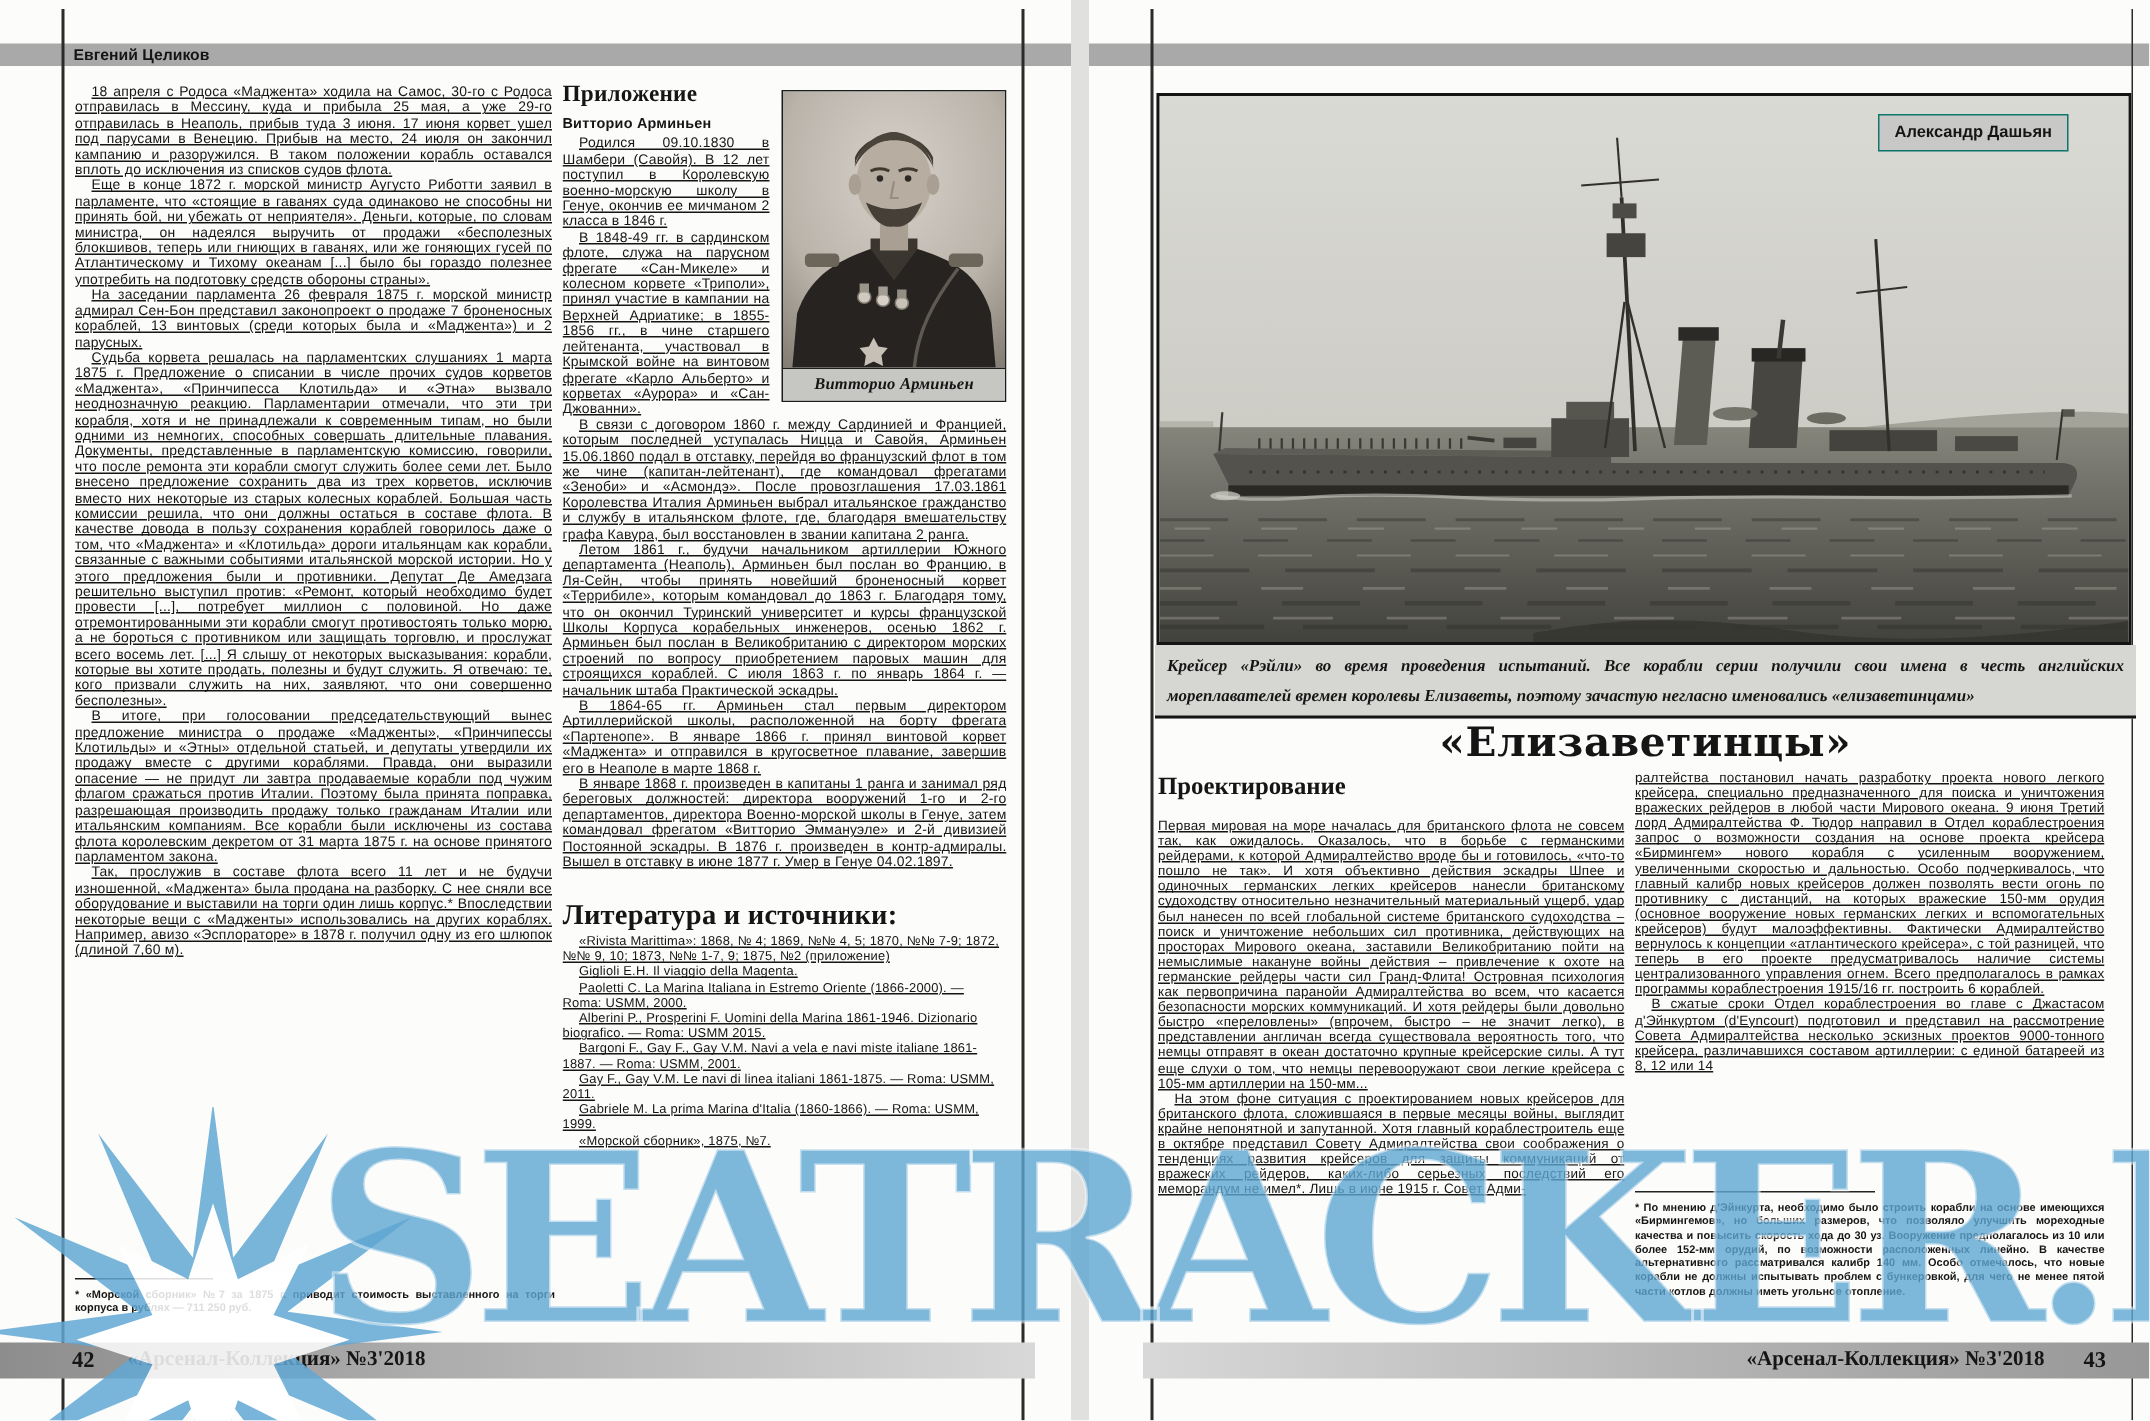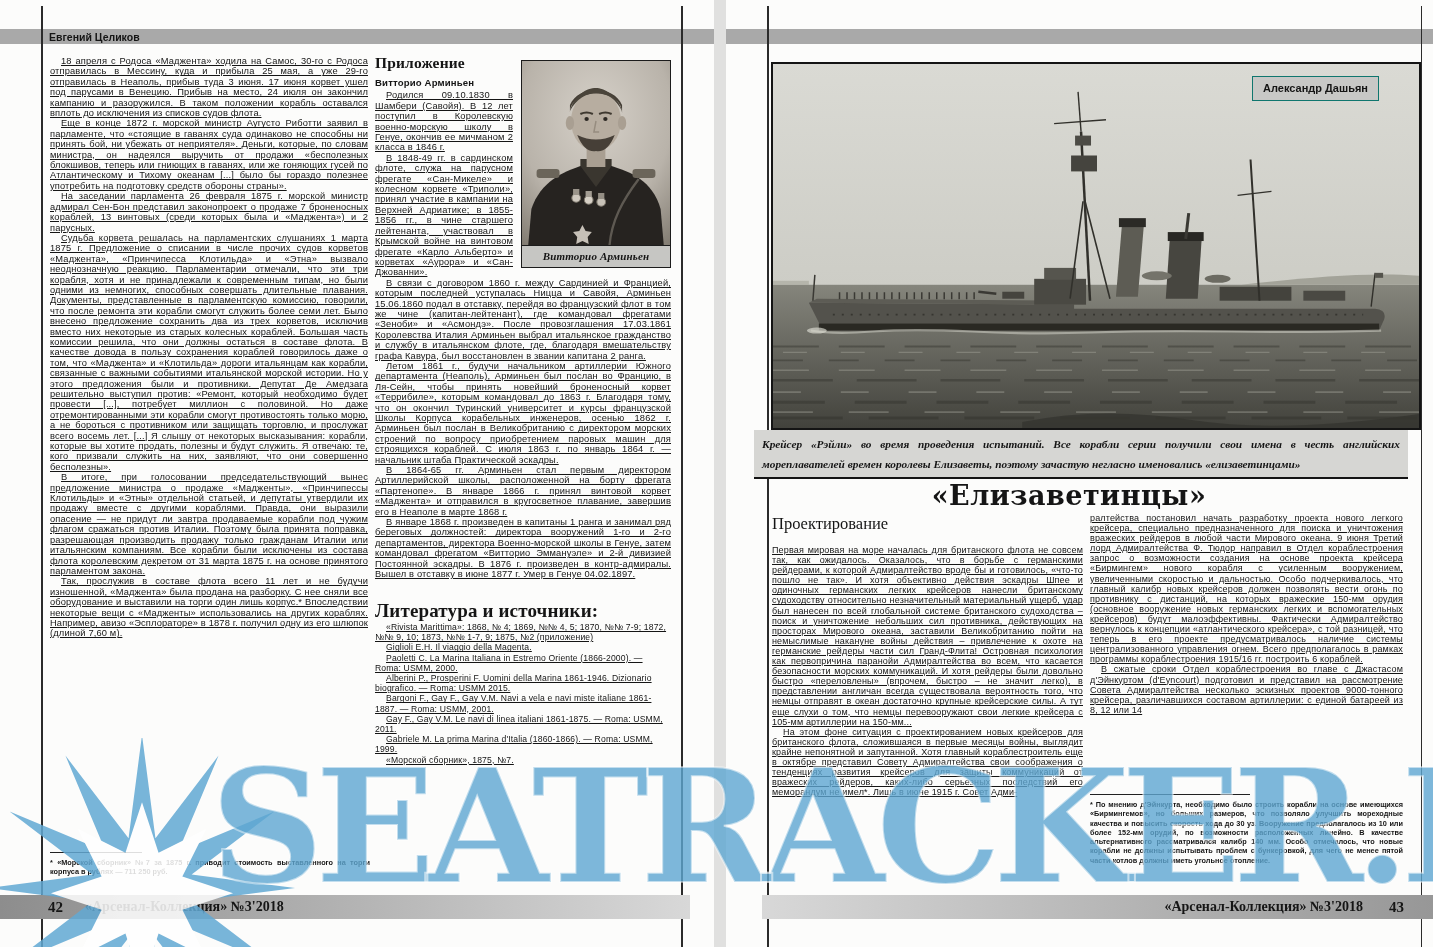--- a/index.html
+++ b/index.html
@@ -42,26 +42,26 @@
       font-family:"Liberation Serif",serif;font-style:italic;font-weight:bold;font-size:11px;line-height:21px;}
   .sources{margin-top:26px;}
   .sources-title{font-family:"Liberation Serif",serif;font-weight:bold;font-size:19px;margin:0 0 6px;text-align:left;}
   .source-item{font-size:8.6px;line-height:10.2px;text-align:left;margin:0;}
 
   
   .photo-frame{position:absolute;left:771px;top:62px;width:646px;height:364px;border:2px solid #141414;background:#cfcfc9;}
   .photo-frame svg{display:block;width:100%;height:100%;}
   .author-box{position:absolute;left:1252px;top:76px;width:127px;height:25px;background:#c8c8c6;border:1px solid #0f766e;
       box-sizing:border-box;text-align:center;font-weight:bold;font-size:11px;line-height:23px;}
-  .caption-bar{position:absolute;left:754px;top:430px;width:654px;height:49px;background:#d6d6d3;
+  .caption-bar{position:absolute;left:770px;top:430px;width:654px;height:49px;background:#d6d6d3;
       border-bottom:2px solid #141414;box-sizing:border-box;padding:4px 8px 0;
       font-family:"Liberation Serif",serif;font-style:italic;font-weight:bold;font-size:11.3px;line-height:20px;text-align:justify;}
-  .article-title{position:absolute;left:742px;top:480px;width:654px;text-align:center;
+  .article-title{position:absolute;left:770px;top:480px;width:654px;text-align:center;
       font-family:"DejaVu Serif",serif;font-weight:bold;font-size:27px;line-height:32px;letter-spacing:.5px;}
-  .section-heading{position:absolute;left:772px;top:514px;font-family:"Liberation Serif",serif;font-weight:normal;font-size:16.5px;}
+  .section-heading{position:absolute;left:772px;top:514px;font-family:"Liberation Serif",serif;font-weight:bold;font-size:16.5px;}
 
   
   .footer-left{position:absolute;left:48px;top:895px;height:24px;display:flex;align-items:center;gap:22px;
       font-family:"Liberation Serif",serif;font-weight:bold;}
   .footer-left .pagenum{font-size:15px;} .footer-left .journal{font-size:14px;}
   .footer-right{position:absolute;left:1000px;top:895px;width:404px;height:24px;display:flex;align-items:center;
       justify-content:flex-end;gap:26px;font-family:"Liberation Serif",serif;font-weight:bold;}
   .footer-right .pagenum{font-size:15px;} .footer-right .journal{font-size:14px;}
 
   

